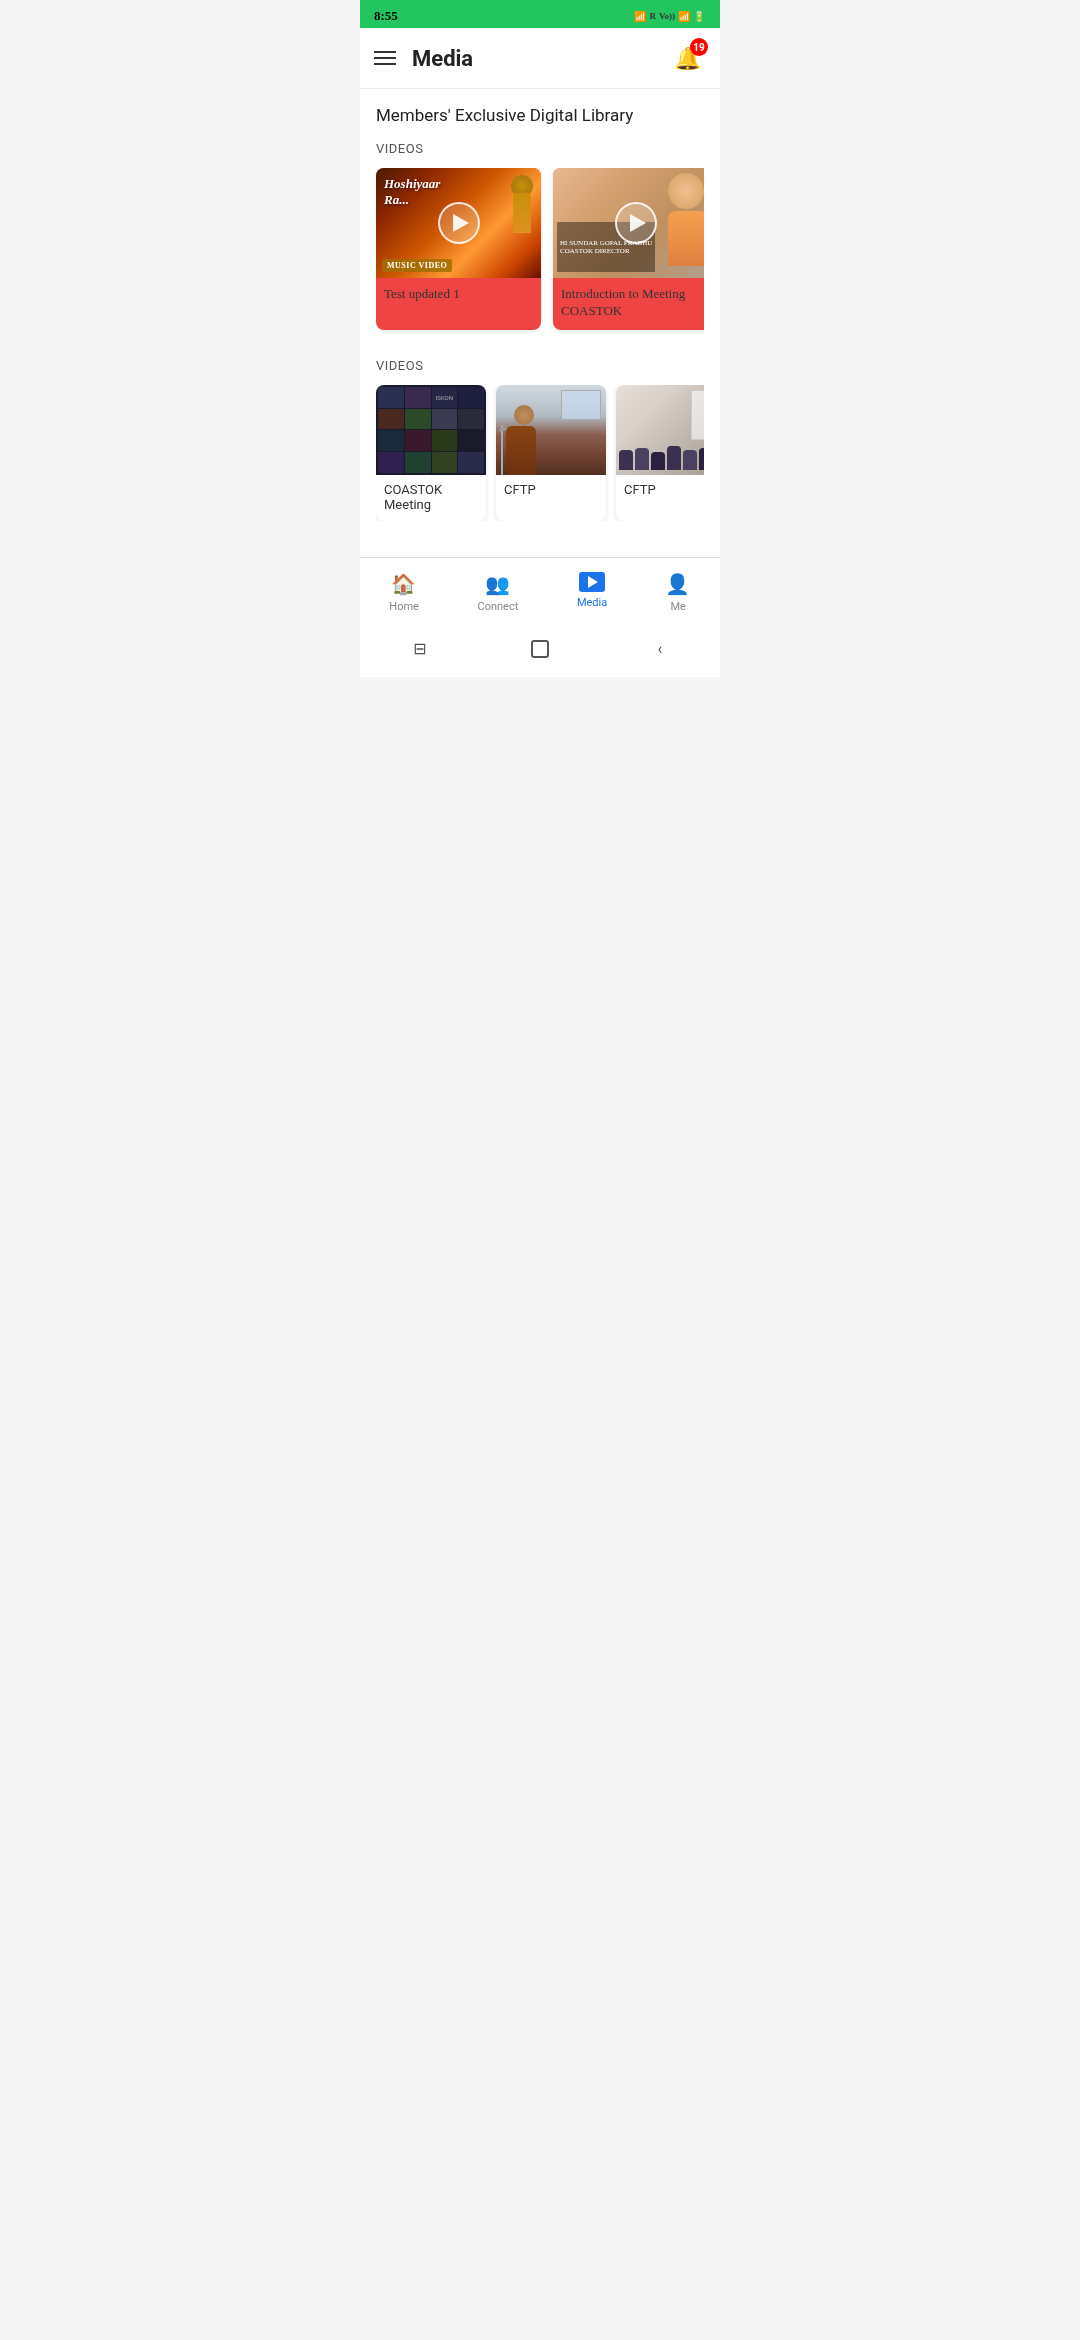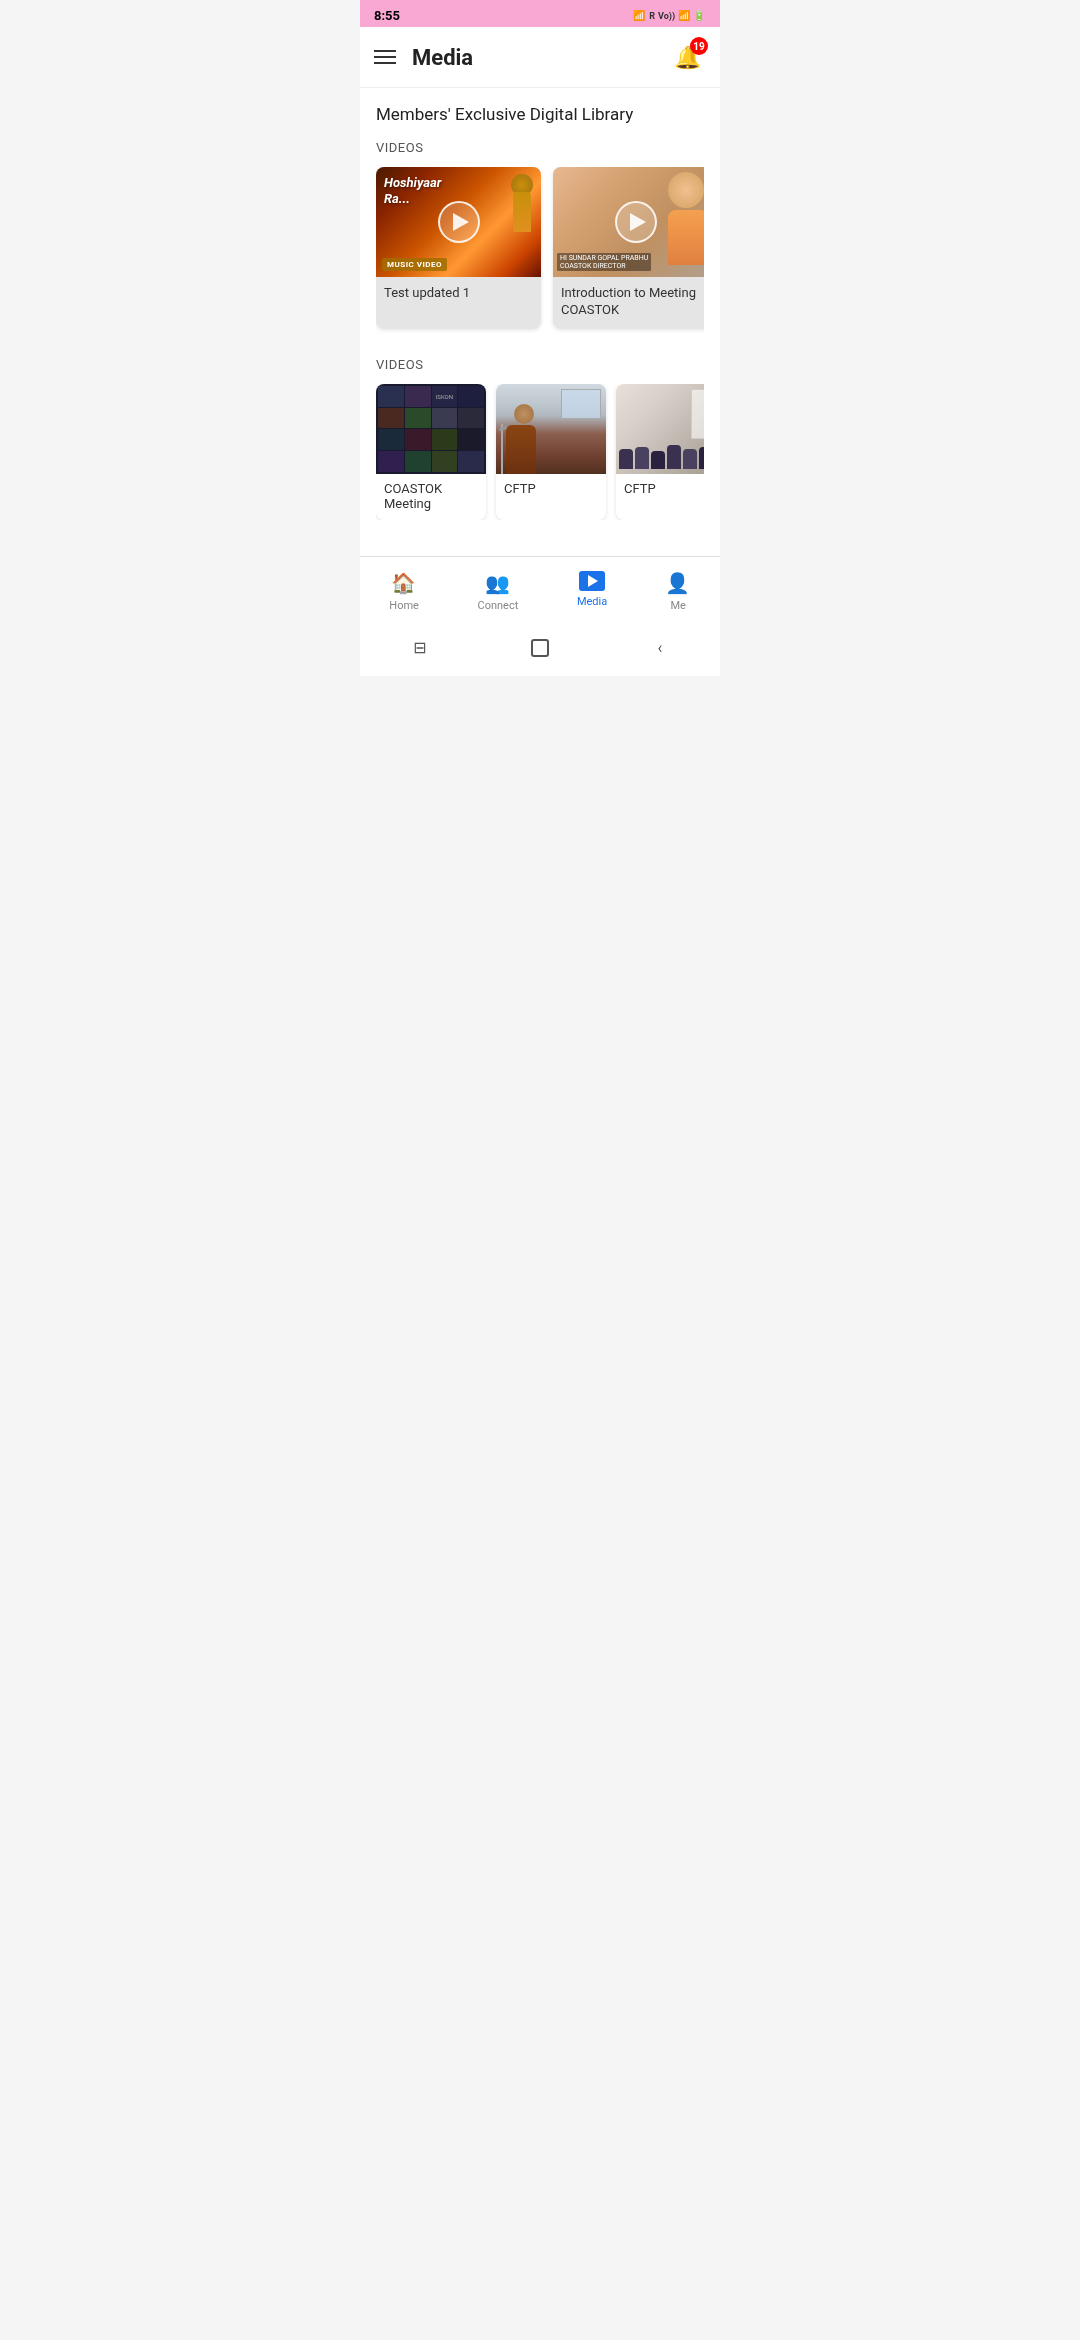--- a/index.html
+++ b/index.html
@@ -9,27 +9,28 @@
       background: #f5f5f5;
       width: 360px;
       min-height: 780px;
       margin: 0 auto;
       position: relative;
       overflow-x: hidden;
     }
 
     
     .status-bar {
-      background: #f9a8d4;
+      background: #22c55e;
       padding: 8px 14px 4px;
       display: flex;
       justify-content: space-between;
       align-items: center;
       font-size: 12px;
       font-weight: 600;
+      font-family: Liberation Serif, serif;
     }
     .status-bar .time { font-size: 13px; font-weight: 700; }
     .status-icons { display: flex; align-items: center; gap: 3px; font-size: 10px; }
 
     
     .header {
       background: white;
       padding: 12px 14px;
       display: flex;
       justify-content: space-between;
@@ -93,25 +94,26 @@
     
     .videos-row {
       display: flex;
       gap: 12px;
       overflow-x: auto;
       margin-bottom: 24px;
       padding-bottom: 4px;
     }
     .video-card {
       min-width: 165px;
-      background: #e5e5e5;
+      background: #ef4444;
       border-radius: 8px;
       box-shadow: 0 1px 4px rgba(0,0,0,0.12);
       overflow: hidden;
       cursor: pointer;
+      font-family: Liberation Serif, serif;
     }
     .video-thumb {
       position: relative;
       width: 100%;
       height: 110px;
       overflow: hidden;
     }
     .video-thumb-label {
       position: absolute;
       bottom: 6px;
@@ -323,21 +325,21 @@
 
     <div class="video-card">
       <div class="video-thumb">
         <div class="thumb2-bg">
 
           <div style="position:absolute;right:10px;top:5px;">
             <div style="width:36px;height:36px;background:radial-gradient(ellipse,#f0c090,#d4a060);border-radius:50%;"></div>
             <div style="width:40px;height:55px;background:linear-gradient(180deg,#f5a050,#e08040);border-radius:8px 8px 0 0;margin-top:2px;"></div>
           </div>
 
-          <div style="position:absolute;bottom:6px;left:4px;background:rgba(0,0,0,0.4);color:white;font-size:7px;padding:1px 3px;border-radius:1px;">HI SUNDAR GOPAL PRABHU<br>COASTOK DIRECTOR</div>
+          <div style="position:absolute;bottom:6px;left:4px;background:rgba(0,0,0,0.4);color:white;font-size:7px;padding:17px 3px;border-radius:1px;">HI SUNDAR GOPAL PRABHU<br>COASTOK DIRECTOR</div>
           <div class="video-play-btn">
             <div class="play-triangle"></div>
           </div>
         </div>
       </div>
       <div class="video-card-title">Introduction to Meeting COASTOK</div>
     </div>
 
   </div>
 

